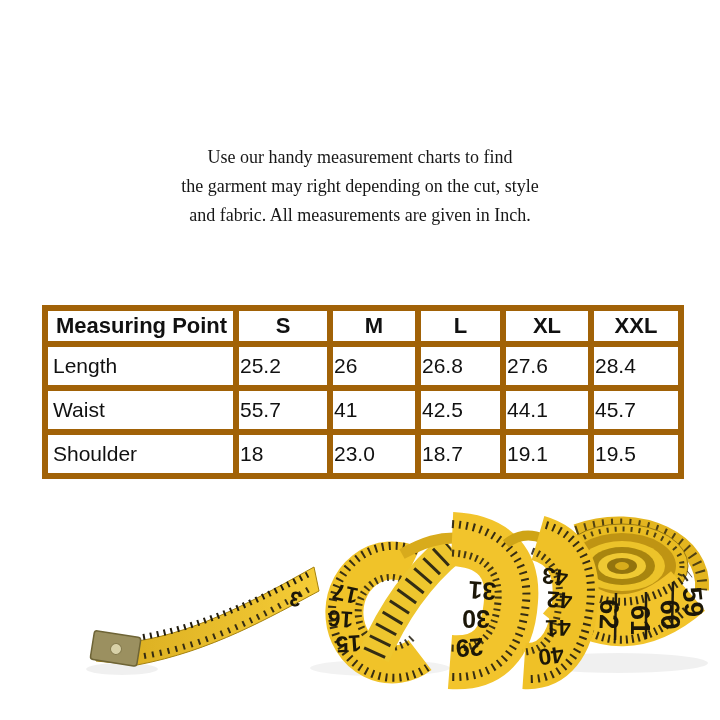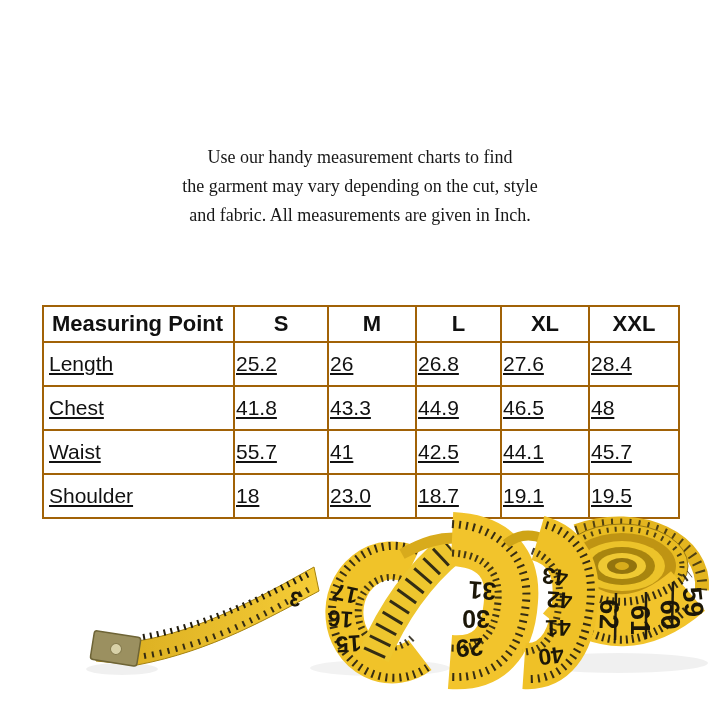--- a/index.html
+++ b/index.html
@@ -21,43 +21,43 @@
     font-family:"Liberation Serif",serif;font-size:18px;line-height:29px;
     color:#171717;
   }
   
   .size-table{
     position:absolute;top:305px;left:42px;width:636px;
     border-collapse:collapse;table-layout:fixed;
     font-family:"Liberation Sans",sans-serif;color:#111111;
   }
   .size-table th,.size-table td{
-    border:2px solid #a16207;vertical-align:middle;overflow:hidden;
+    border:6px solid #a16207;vertical-align:middle;overflow:hidden;
   }
   .size-table thead tr{height:36px;}
-  .size-table tbody tr{height:44px;text-decoration:underline;}
+  .size-table tbody tr{height:44px;}
   .size-table th{font-size:22px;font-weight:bold;text-align:center;}
   .size-table th.mp{ text-align:left;padding-left:8px;}
   .size-table td{font-size:21px;font-weight:normal;text-align:left;}
   .size-table td.rowlabel{text-align:left;padding-left:5px;}
   
   .tape-wrap{position:absolute;top:488px;left:0;width:720px;height:232px;}
   .tape-wrap svg{display:block;}
   .tape-num{font-family:"Liberation Sans",sans-serif;font-weight:bold;fill:#1c1708;}
   .n23{font-size:23px;} .n25{font-size:25px;} .n27{font-size:27px;} .n21{font-size:21px;}
 </style>
 </head>
 <body>
 
 <div class="page">
 
 
   <div class="intro">
     <div>Use our handy measurement charts to find</div>
-    <div>the garment may vary depending on the cut, style</div>
+    <div>the garment may right depending on the cut, style</div>
     <div>and fabric. All measurements are given in Inch.</div>
   </div>
 
   <table class="size-table">
     <colgroup>
       <col style="width:191px">
         <col style="width:94px">
         <col style="width:88px">
       <col style="width:85px">
         <col style="width:88px">
@@ -74,28 +74,20 @@
       </tr>
     </thead>
     <tbody>
       <tr>
         <td class="rowlabel">Length</td>
         <td>25.2</td>
         <td>26</td>
         <td>26.8</td>
         <td>27.6</td>
         <td>28.4</td>
-      </tr>
-      <tr>
-        <td class="rowlabel">Chest</td>
-        <td>41.8</td>
-        <td>43.3</td>
-        <td>44.9</td>
-        <td>46.5</td>
-        <td>48</td>
       </tr>
       <tr>
         <td class="rowlabel">Waist</td>
         <td>55.7</td>
         <td>41</td>
         <td>42.5</td>
         <td>44.1</td>
         <td>45.7</td>
       </tr>
       <tr>

